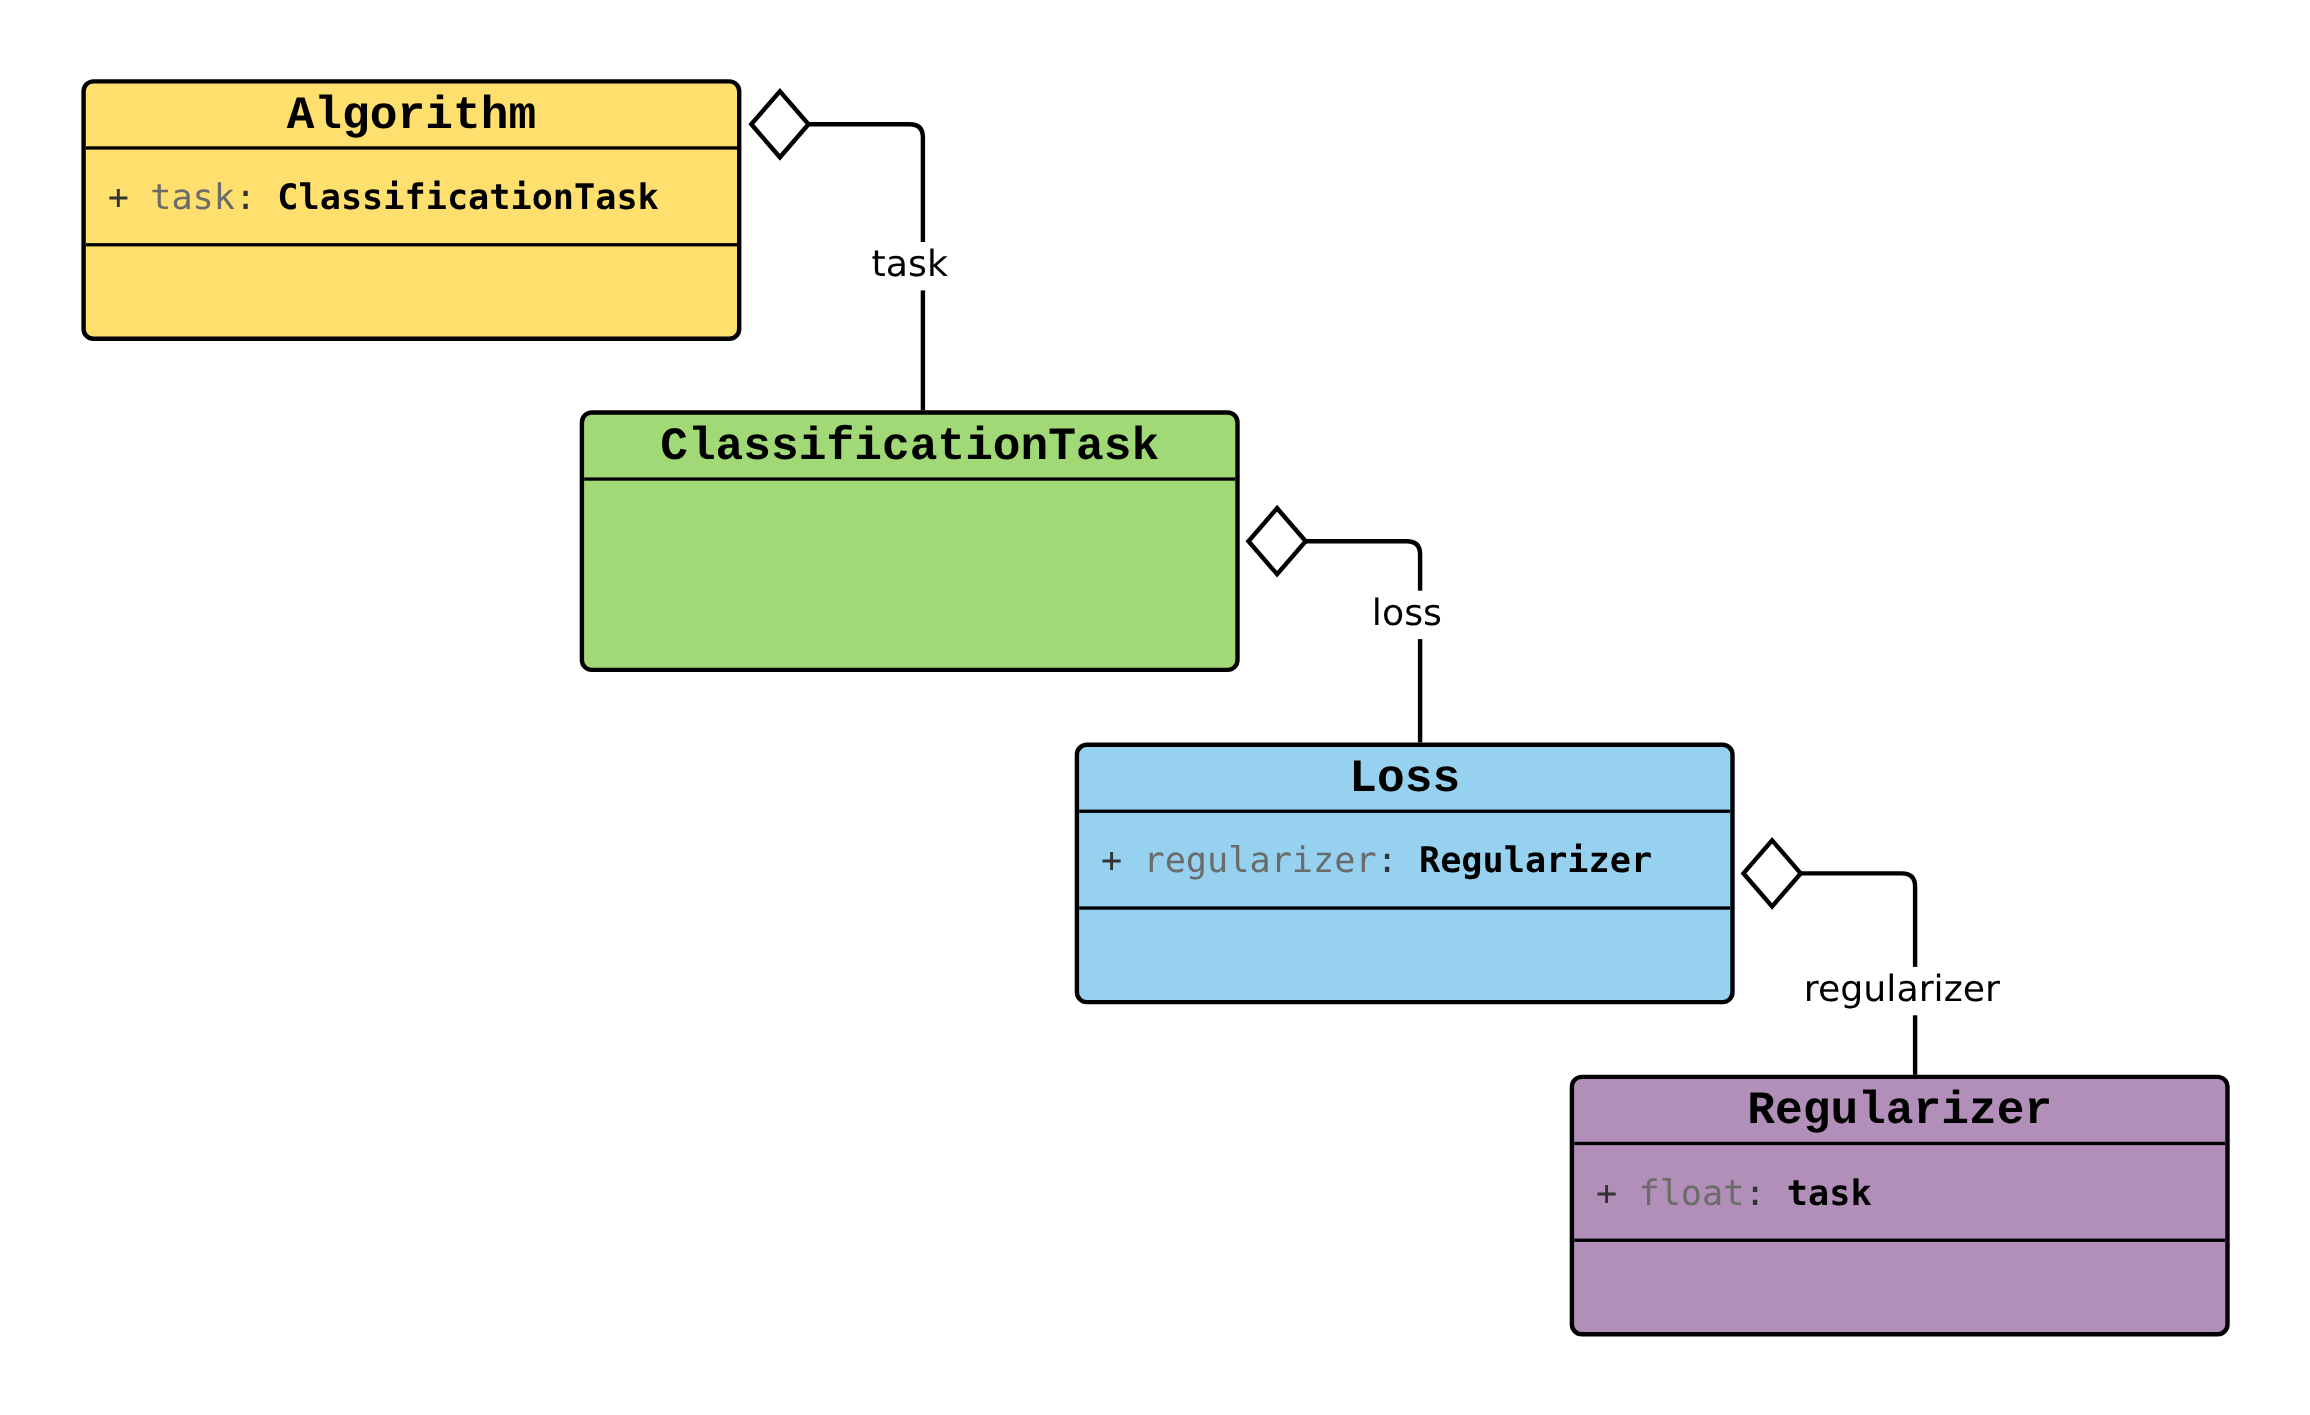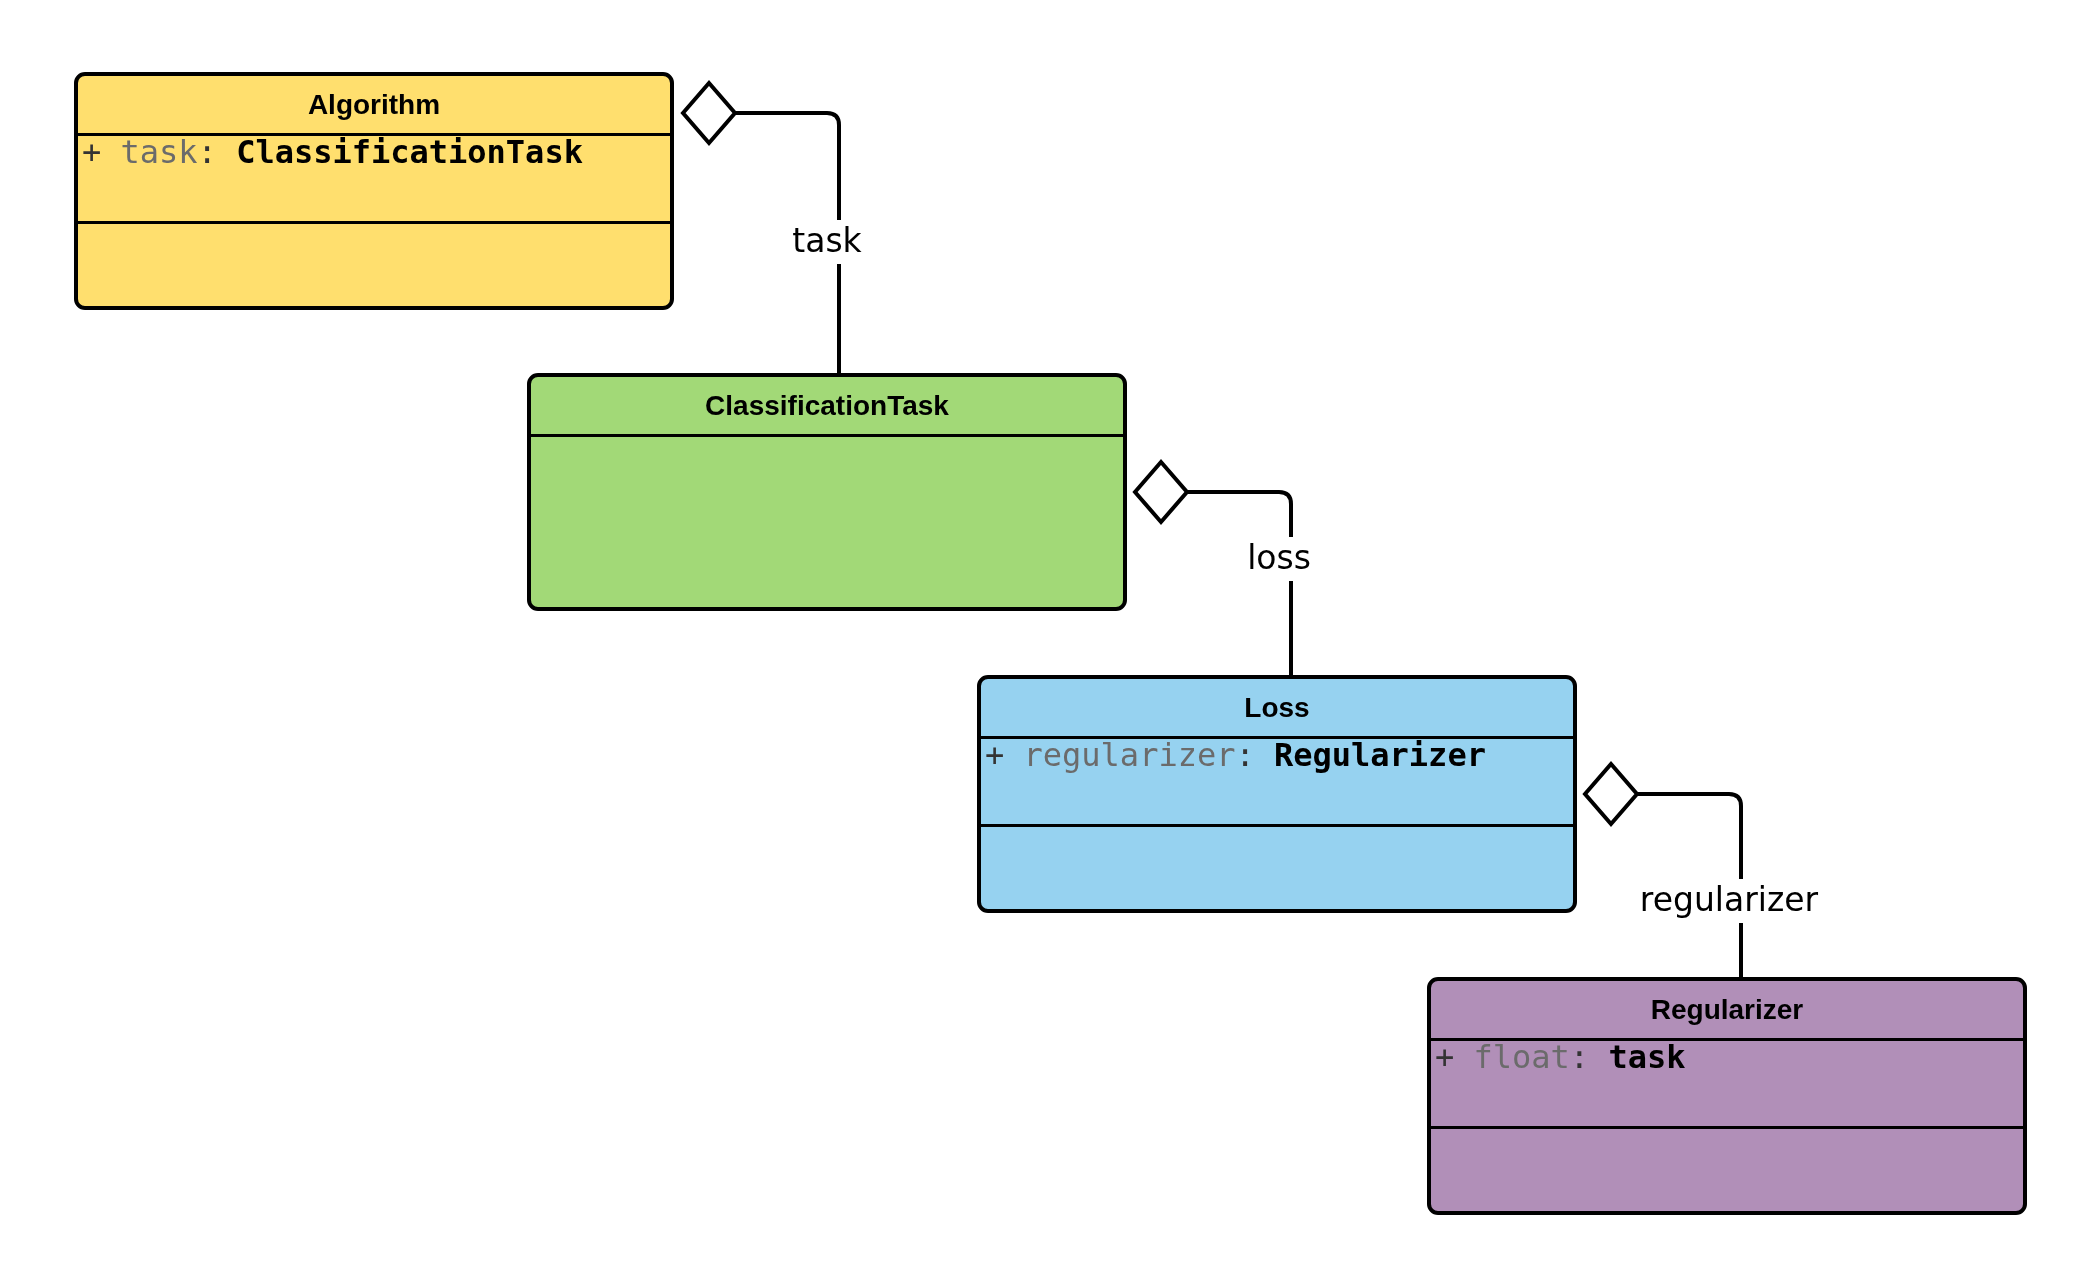--- a/index.html
+++ b/index.html
@@ -59,34 +59,34 @@
   }
   .uml-header {
     box-sizing: border-box;
     height: 60px;
     display: flex;
     align-items: center;
     justify-content: center;
     border-bottom: 3px solid #000000;
   }
   .uml-title {
-    font-family: Liberation Sans, sans-serif;
+    font-family: Liberation Mono, monospace;
     font-weight: bold;
-    font-size: 28px;
+    font-size: 42px;
     color: #000000;
     letter-spacing: 0px;
     white-space: nowrap;
   }
   .uml-attrs {
     box-sizing: border-box;
     height: 88px;
     display: flex;
-    align-items: flex-start;
+    align-items: center;
     border-bottom: 3px solid #000000;
-    padding-left: 4px;
+    padding-left: 20px;
   }
   .uml-attr-row {
     font-family: "DejaVu Sans Mono", monospace;
     font-size: 32px;
     white-space: nowrap;
     line-height: 1;
   }
   .attr-vis {
     color: #333333;
   }

